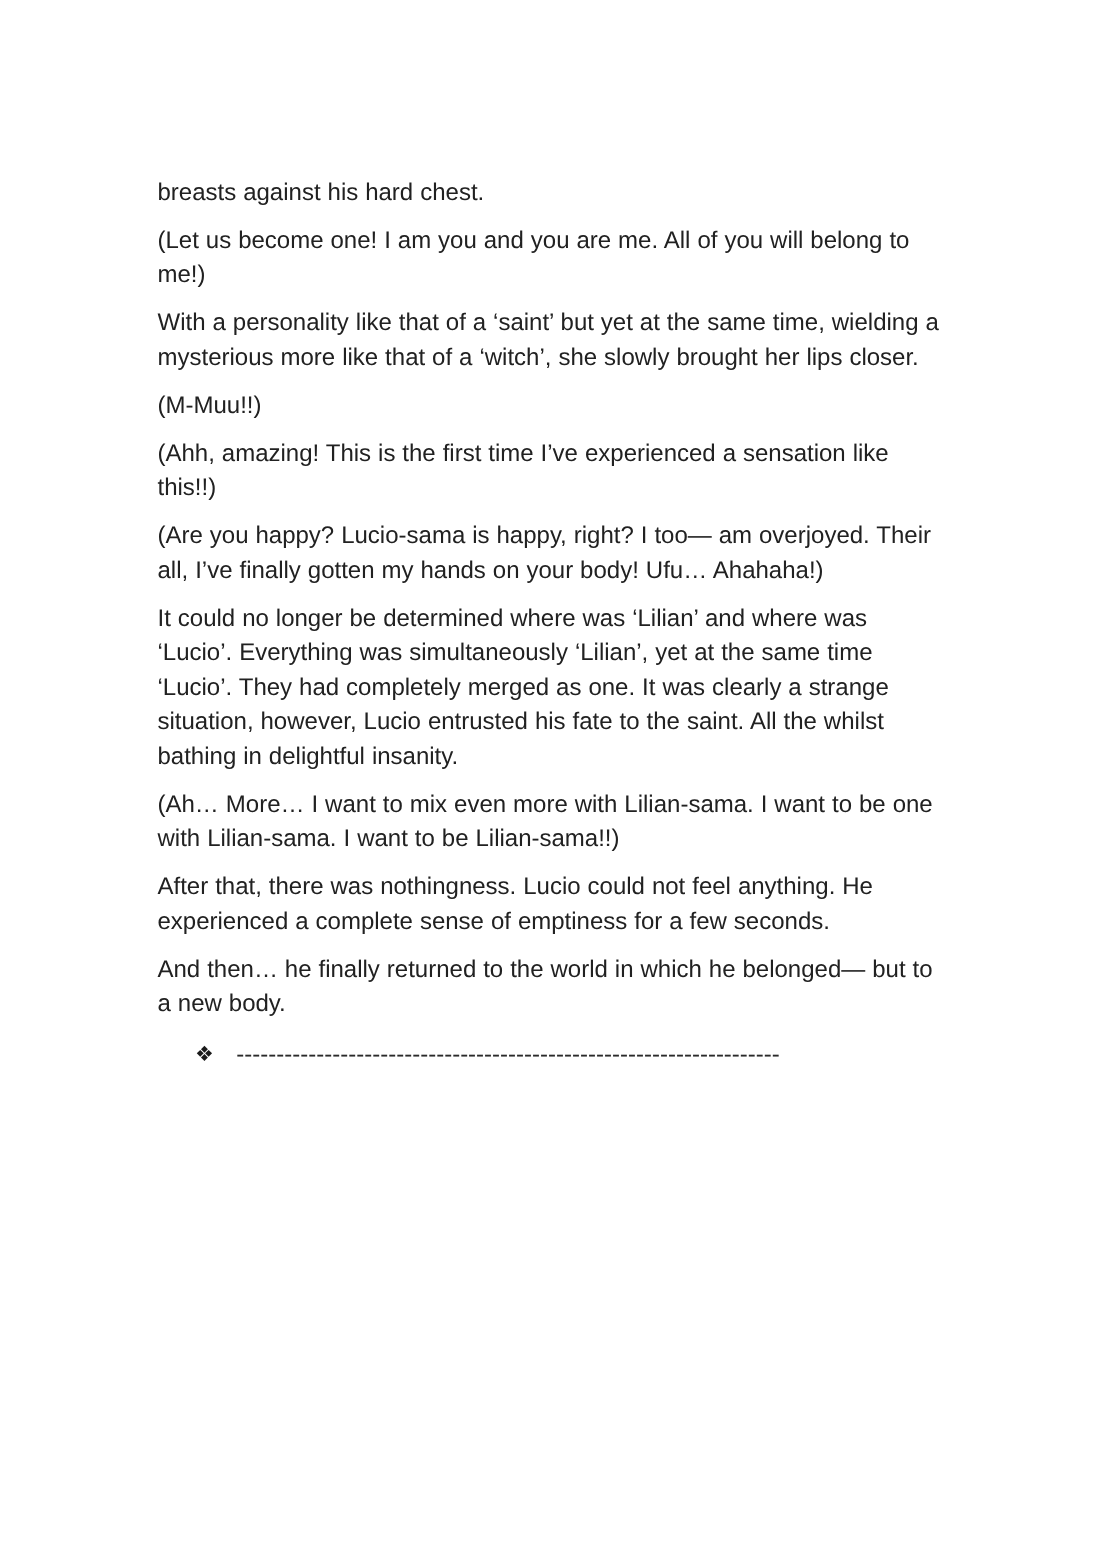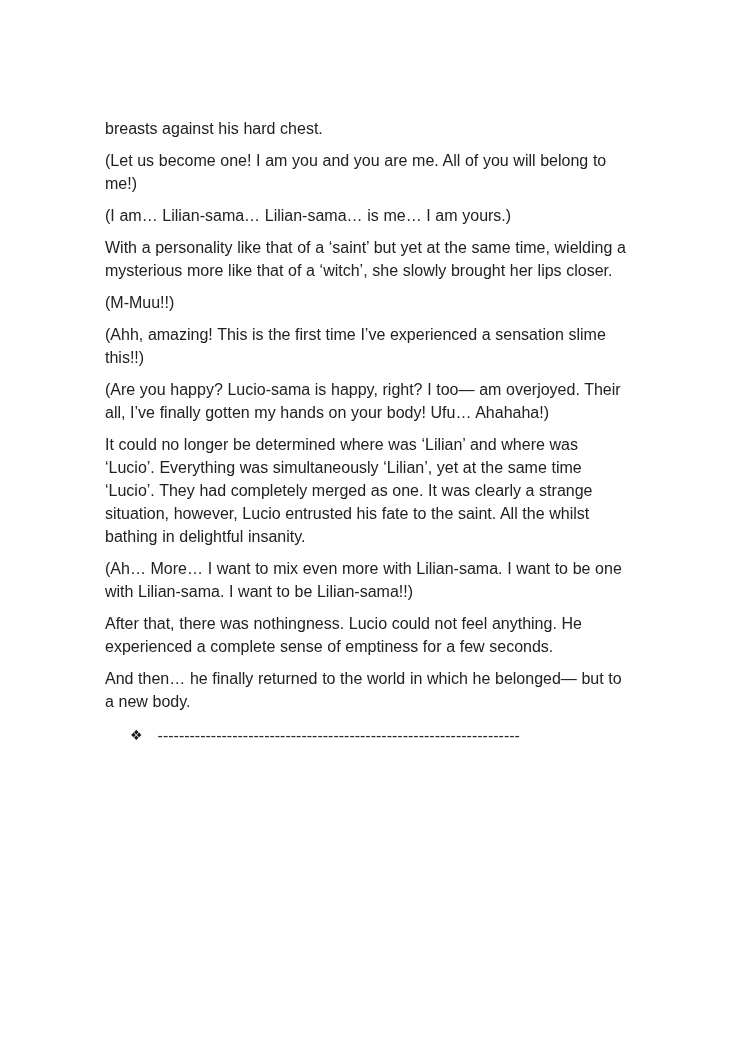--- a/index.html
+++ b/index.html
@@ -54,24 +54,23 @@
     line-height: 23px;
   }
 </style>
 </head>
 <body>
 
 <div class="page">
   <div class="content">
     <p>breasts against his hard chest.</p>
     <p>(Let us become one! I am you and you are me. All of you will belong to me!)</p>
-    <p>(I am… Lilian-sama… Lilian-sama… is me… I am yours.)</p>
     <p>With a personality like that of a ‘saint’ but yet at the same time, wielding a mysterious more like that of a ‘witch’, she slowly brought her lips closer.</p>
     <p>(M-Muu!!)</p>
-    <p>(Ahh, amazing! This is the first time I’ve experienced a sensation slime this!!)</p>
+    <p>(Ahh, amazing! This is the first time I’ve experienced a sensation like this!!)</p>
     <p>(Are you happy? Lucio-sama is happy, right? I too— am overjoyed. Their all, I’ve finally gotten my hands on your body! Ufu… Ahahaha!)</p>
     <p>It could no longer be determined where was ‘Lilian’ and where was ‘Lucio’. Everything was simultaneously ‘Lilian’, yet at the same time ‘Lucio’. They had completely merged as one. It was clearly a strange situation, however, Lucio entrusted his fate to the saint. All the whilst bathing in delightful insanity.</p>
     <p>(Ah… More… I want to mix even more with Lilian-sama. I want to be one with Lilian-sama. I want to be Lilian-sama!!)</p>
     <p>After that, there was nothingness. Lucio could not feel anything. He experienced a complete sense of emptiness for a few seconds.</p>
     <p>And then… he finally returned to the world in which he belonged— but to a new body.</p>
     <div class="separator-row">
       <span class="bullet">❖</span>
       <span class="dashes">--------------------------------------------------------------------</span>
     </div>
   </div>

